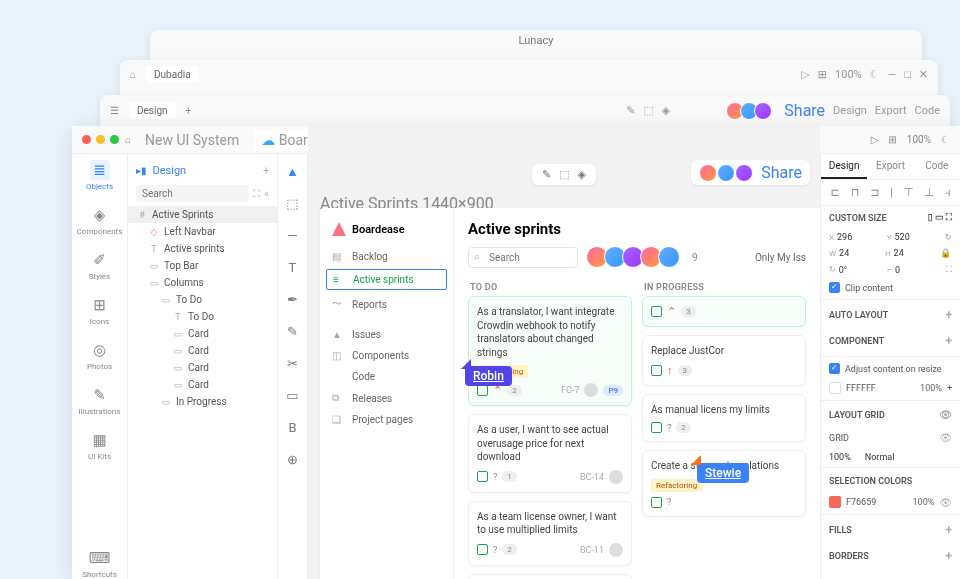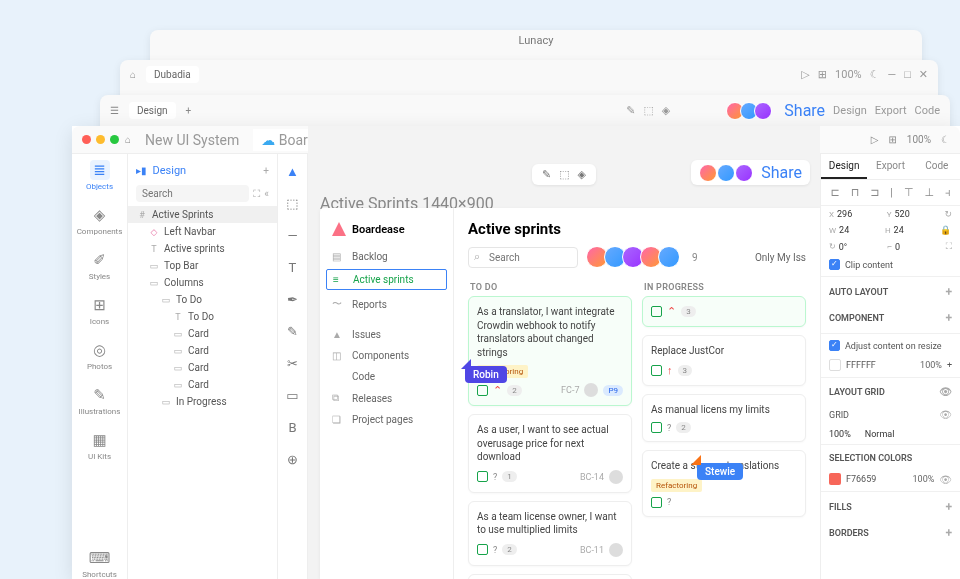--- a/index.html
+++ b/index.html
@@ -98,21 +98,21 @@
 .card-text { margin-bottom: 6px; line-height: 1.35; }
 .tag { display: inline-block; font-size: 8px; padding: 2px 5px; border-radius: 2px; background: #fef3c7; color: #b45309; margin-bottom: 5px; }
 .card-foot { display: flex; align-items: center; gap: 5px; font-size: 9px; color: #888; }
 .sq-ic { width: 11px; height: 11px; border: 1.5px solid #16a34a; border-radius: 2px; }
 .pri { color: #ef4444; font-size: 11px; }
 .pill { background: #eee; padding: 1px 5px; border-radius: 8px; font-size: 8px; }
 .card-id { margin-left: auto; font-size: 9px; color: #aaa; }
 .mini-av { width: 14px; height: 14px; border-radius: 50%; background: #ddd; }
 
 
-.cursor-label { position: absolute; padding: 3px 8px; border-radius: 4px; font-size: 10px; color: #fff; font-weight: 500; }
+.cursor-label { position: absolute; padding: 3px 8px; border-radius: 4px; font-size: 12px; color: #fff; font-weight: 500; text-decoration: underline; }
 .cursor-label::before { content: ""; position: absolute; top: -7px; left: -4px; border: 5px solid transparent; }
 .cur-robin { background: #4f46e5; top: 158px; left: 145px; }
 .cur-robin::before { border-bottom-color: #4f46e5; border-right-color: #4f46e5; }
 .cur-stewie { background: #3b82f6; top: 255px; left: 377px; }
 .cur-stewie::before { border-bottom-color: #f97316; border-right-color: #f97316; top: -8px; left: -6px; }
 
 
 .inspector { width: 140px; background: #fff; border-left: 1px solid #eee; padding-top: 28px; font-size: 9px; color: #555; overflow: hidden; }
 .insp-tabs { display: flex; border-bottom: 1px solid #eee; }
 .insp-tab { flex: 1; text-align: center; padding: 6px 0; font-size: 10px; color: #888; cursor: pointer; }
@@ -483,20 +483,24 @@
     </div>
     <div class="align-row">
       <span>⊏</span>
         <span>⊓</span>
         <span>⊐</span>
         <span>|</span>
         <span>⊤</span>
         <span>⊥</span>
         <span>⫞</span>
     </div>
+    <div class="section-head">
+        <span>CUSTOM SIZE</span>
+      <span><span>▯</span> <span>▭</span> <span>⛶</span></span>
+    </div>
     <div class="dim-row">
       <div class="dim-cell">
           <span class="dim-label">X</span>
           <span class="dim-val">296</span>
         </div>
       <div class="dim-cell">
           <span class="dim-label">Y</span>
           <span class="dim-val">520</span>
         </div>
       <span class="lock-ic">↻</span>

